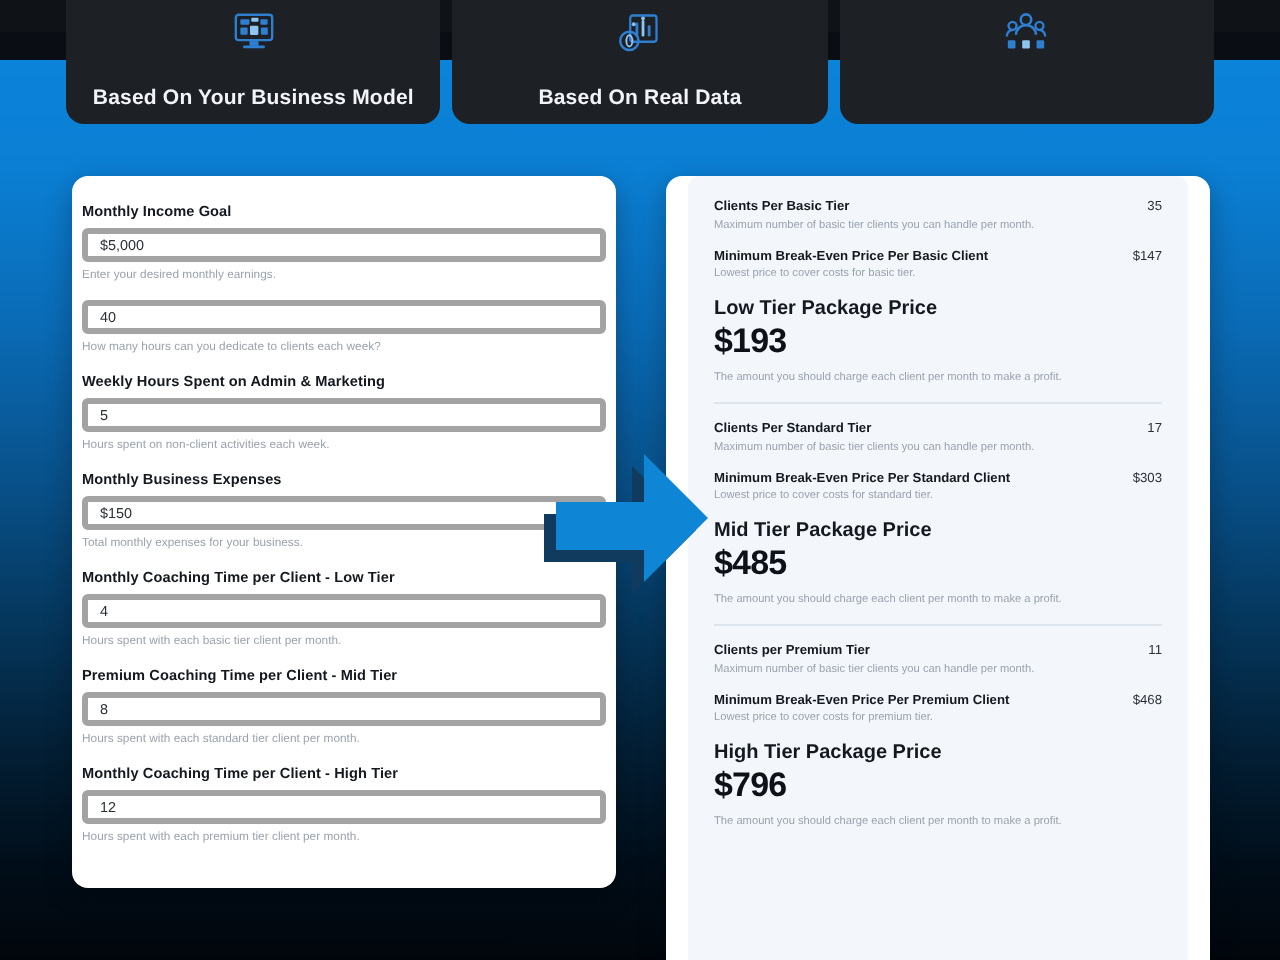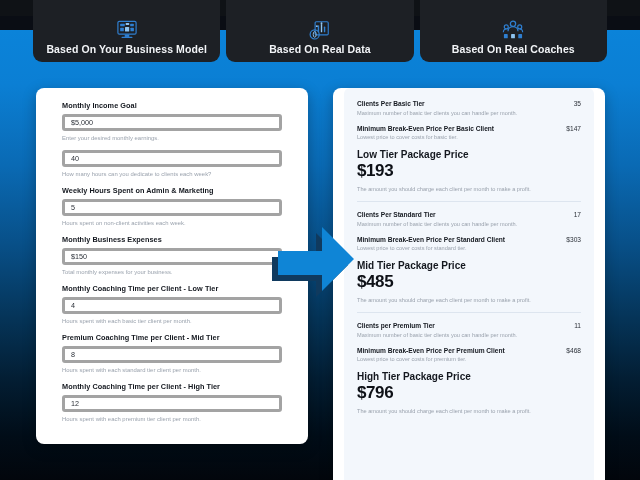--- a/index.html
+++ b/index.html
@@ -53,21 +53,21 @@
     gap: 6px;
     padding: 0 33px;
   }
   .tab {
     flex: 1;
     background: #1d2025;
     border-radius: 0 0 9px 9px;
     display: flex;
     flex-direction: column;
     align-items: center;
-    justify-content: flex-end;
+    justify-content: space-between;
     padding-top: 4px;
     position: relative;
   }
   .tab-icon {
     width: 26px; height: 24px;
     display: flex;
     align-items: center;
     justify-content: center;
     margin-bottom: 1px;
   }
@@ -81,21 +81,21 @@
   }
 
   
   .form-card {
     position: absolute;
     left: 36px; top: 88px;
     width: 272px; height: 356px;
     background: #ffffff;
     border-radius: 8px;
     box-shadow: 0 4px 14px rgba(0,0,0,0.28);
-    padding: 13px 26px;
+    padding: 13px 5px;
     z-index: 3;
     overflow: hidden;
   }
   .field { margin-bottom: 9.5px; }
   .field-label {
     font-size: 7.3px;
     font-weight: 700;
     color: #14181f;
     letter-spacing: 0.05px;
     margin-bottom: 4px;
@@ -244,21 +244,20 @@
           <path d="M6.5 12.5c0-3 2.4-5.2 5.5-5.2s5.5 2.2 5.5 5.2" fill="none" stroke="#2f7fd1" stroke-width="1.4"></path>
           <circle cx="4.6" cy="7.6" r="2.2" fill="none" stroke="#2f7fd1" stroke-width="1.3"></circle>
           <circle cx="19.4" cy="7.6" r="2.2" fill="none" stroke="#2f7fd1" stroke-width="1.3"></circle>
           <path d="M1.4 13.5c0-2.1 1.5-3.6 3.2-3.6" fill="none" stroke="#2f7fd1" stroke-width="1.3"></path>
           <path d="M22.6 13.5c0-2.1-1.5-3.6-3.2-3.6" fill="none" stroke="#2f7fd1" stroke-width="1.3"></path>
           <rect x="2" y="15.5" width="4.2" height="4.6" rx="0.7" fill="#2f7fd1"></rect>
           <rect x="9.9" y="15.5" width="4.2" height="4.6" rx="0.7" fill="#8fc4f0"></rect>
           <rect x="17.8" y="15.5" width="4.2" height="4.6" rx="0.7" fill="#2f7fd1"></rect>
         </svg>
       </span>
-      <span class="tab-label">Based On Real Coaches</span>
     </div>
 
   </div>
 </div>
 
 <div class="form-card">
 
   <div class="field">
     <div class="field-label">Monthly Income Goal</div>
     <input class="field-input" type="text" value="$5,000" style="">

